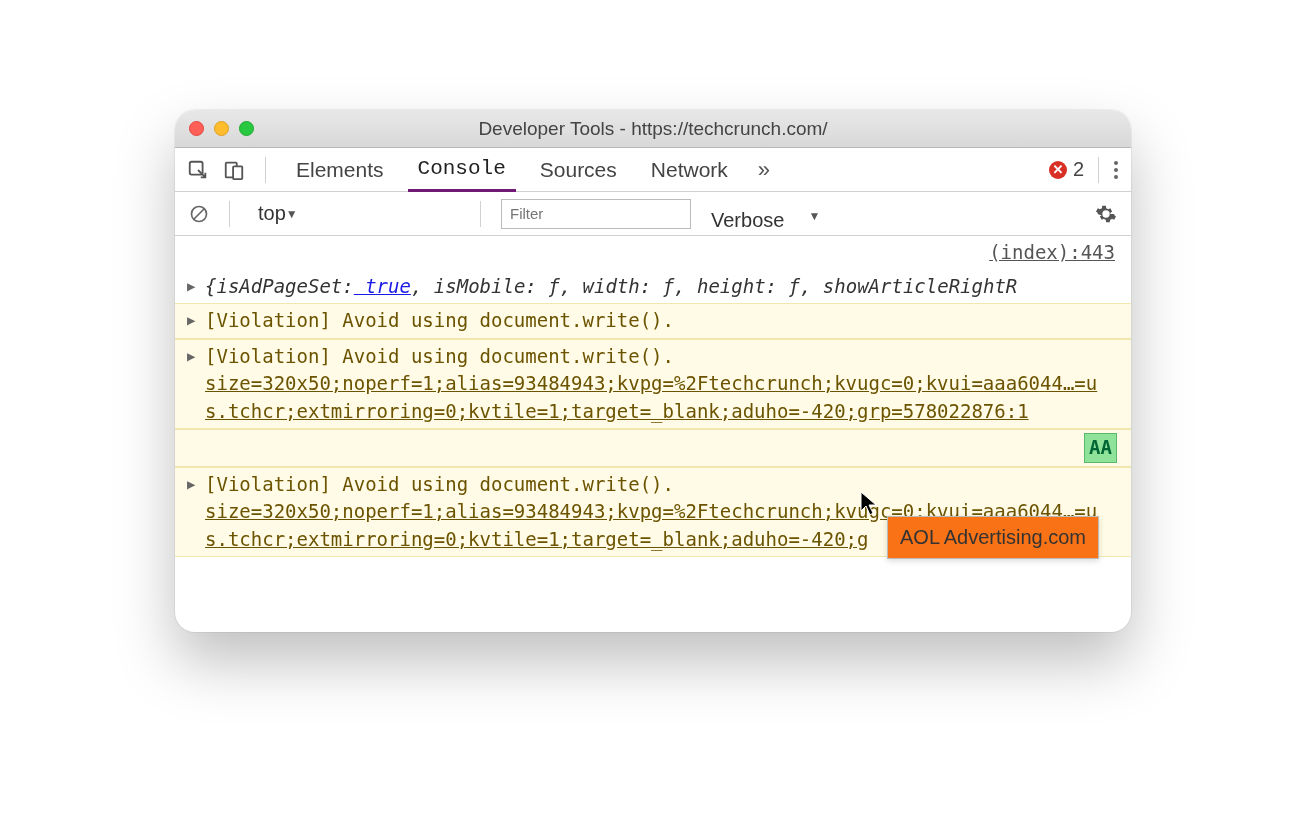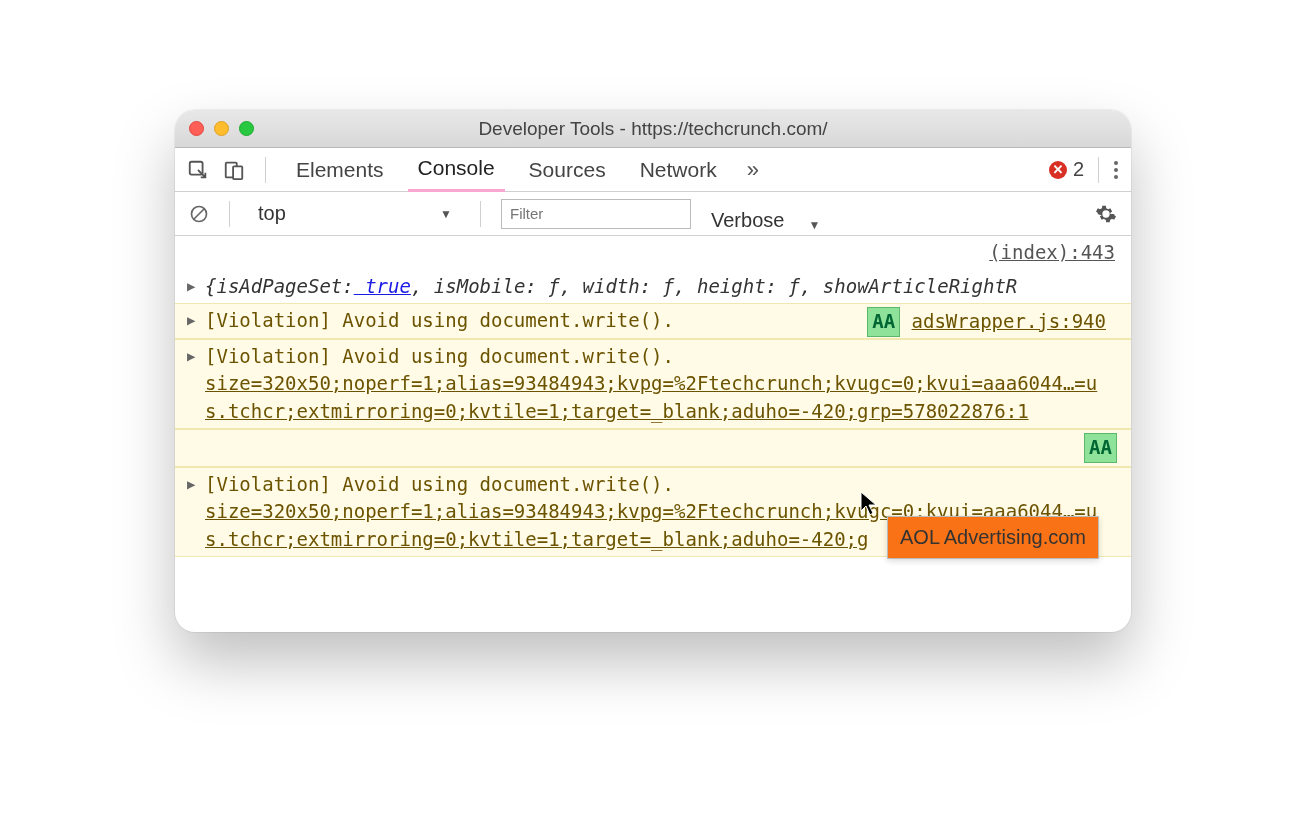--- a/index.html
+++ b/index.html
@@ -46,44 +46,44 @@
     display: flex;
     align-items: center;
     padding: 16px 12px;
     font-size: 21px;
     color: #444;
     gap: 14px;
   }
   .icon-btn { display: inline-flex; align-items: center; justify-content: center; color: #555; }
   .divider { width: 1px; height: 26px; background: #d0d0d0; margin: 0 6px; }
   .tab { padding: 0 10px; height: 44px; display: flex; align-items: center; color: #444; cursor: pointer; }
-  .tab.active { color: #222; border-bottom: 3px solid #f9a8d4; }
+  .tab.active { color: #222; border-bottom: 3px solid #701a75; font-family: Liberation Mono, monospace; }
   .more { font-size: 22px; color: #555; padding: 0 6px; }
   .tabsbar-right { margin-left: auto; display: flex; align-items: center; gap: 8px; }
   .err-badge { display: inline-flex; align-items: center; gap: 6px; font-size: 20px; color: #444; }
   .err-dot { width: 18px; height: 18px; border-radius: 50%; background: #d93025; display: inline-flex; align-items: center; justify-content: center; color: #fff; font-size: 13px; font-weight: bold; }
   .toolbar {
     height: 44px;
     border-bottom: 1px solid #d0d0d0;
     display: flex;
     align-items: center;
     padding: 0 14px;
     gap: 14px;
     font-size: 20px;
     color: #333;
   }
   .context-select {
-    display: flex; align-items: center; justify-content: space-between;
+    display: flex; align-items: center; 
     width: 210px; height: 30px; padding: 0 8px;
     border: none; cursor: pointer;
   }
   .filter-input {
     width: 190px; height: 30px; border: 1px solid #bbb; font-size: 15px; padding: 0 8px; color: #333;
   }
-  .level-select { display: flex; align-items: flex-end; gap: 24px; padding: 0 6px; margin-top: 14px; }
+  .level-select { display: flex; align-items: flex-start; gap: 24px; padding: 0 6px; margin-top: 14px; }
   .gear { margin-left: auto; }
   .console {
     font-family: Menlo, Consolas, monospace;
     font-size: 19px;
     line-height: 1.45;
     overflow: hidden;
     height: calc(100% - 38px - 44px - 44px);
     position: relative;
   }
   .row { padding: 3px 25px 3px 30px; position: relative; }
@@ -203,21 +203,21 @@
     <div class="row first-src">
       <span class="link">(index):443</span>
     </div>
 
     <div class="row" style="white-space:nowrap;overflow:hidden;">
       <span class="expander">▶</span>
       <span id="obj-preview"><span class="obj-key">{</span><span class="obj-key">isAdPageSet:</span><span class="obj-true"> true</span><span class="obj-key">, </span><span class="obj-key">isMobile:</span><span class="obj-f"> ƒ</span><span class="obj-key">, </span><span class="obj-key">width:</span><span class="obj-f"> ƒ</span><span class="obj-key">, </span><span class="obj-key">height:</span><span class="obj-f"> ƒ</span><span class="obj-key">, </span><span class="obj-key">showArticleRightR</span></span>
     </div>
 
     <div id="warn-rows">
-        <div class="row warn"><span class="expander">▶</span><span>[Violation] Avoid using document.write().</span><span class="src"><span class="badge">AA</span> <span class="link">adsWrapper.js:940</span></span></div>
+        <div class="row warn"><span class="expander">▶</span><span>[Violation] Avoid using document.write().</span></div>
         <div class="row warn"><span class="expander">▶</span><span>[Violation] Avoid using document.write().</span><br><span class="link" style="word-break:break-all;">size=320x50;noperf=1;alias=93484943;kvpg=%2Ftechcrunch;kvugc=0;kvui=aaa6044…=us.tchcr;extmirroring=0;kvtile=1;target=_blank;aduho=-420;grp=578022876:1</span></div>
         <div class="row warn aa-right"><span class="badge">AA</span></div>
         <div class="row warn"><span class="expander">▶</span><span>[Violation] Avoid using document.write().</span><br><span class="link" style="word-break:break-all;">size=320x50;noperf=1;alias=93484943;kvpg=%2Ftechcrunch;kvugc=0;kvui=aaa6044…=us.tchcr;extmirroring=0;kvtile=1;target=_blank;aduho=-420;g</span></div>
       </div>
 
     <div class="tooltip">AOL Advertising.com</div>
     <div class="cursor">
       <svg width="20" height="26" viewBox="0 0 20 26">
           <path d="M1 1 L1 20 L6 15 L10 24 L13 22 L9 14 L16 14 Z" fill="#000" stroke="#fff" stroke-width="1"></path>
         </svg>

